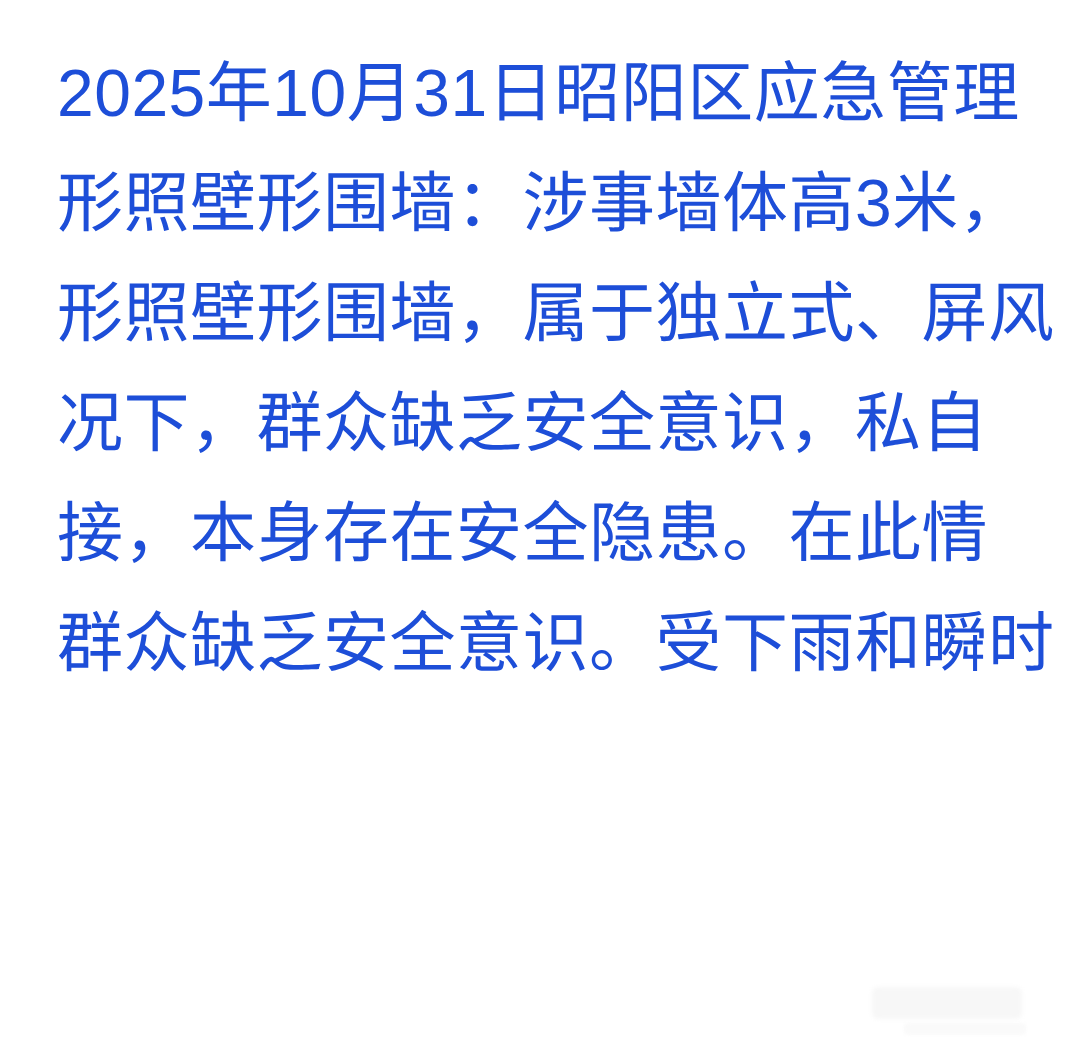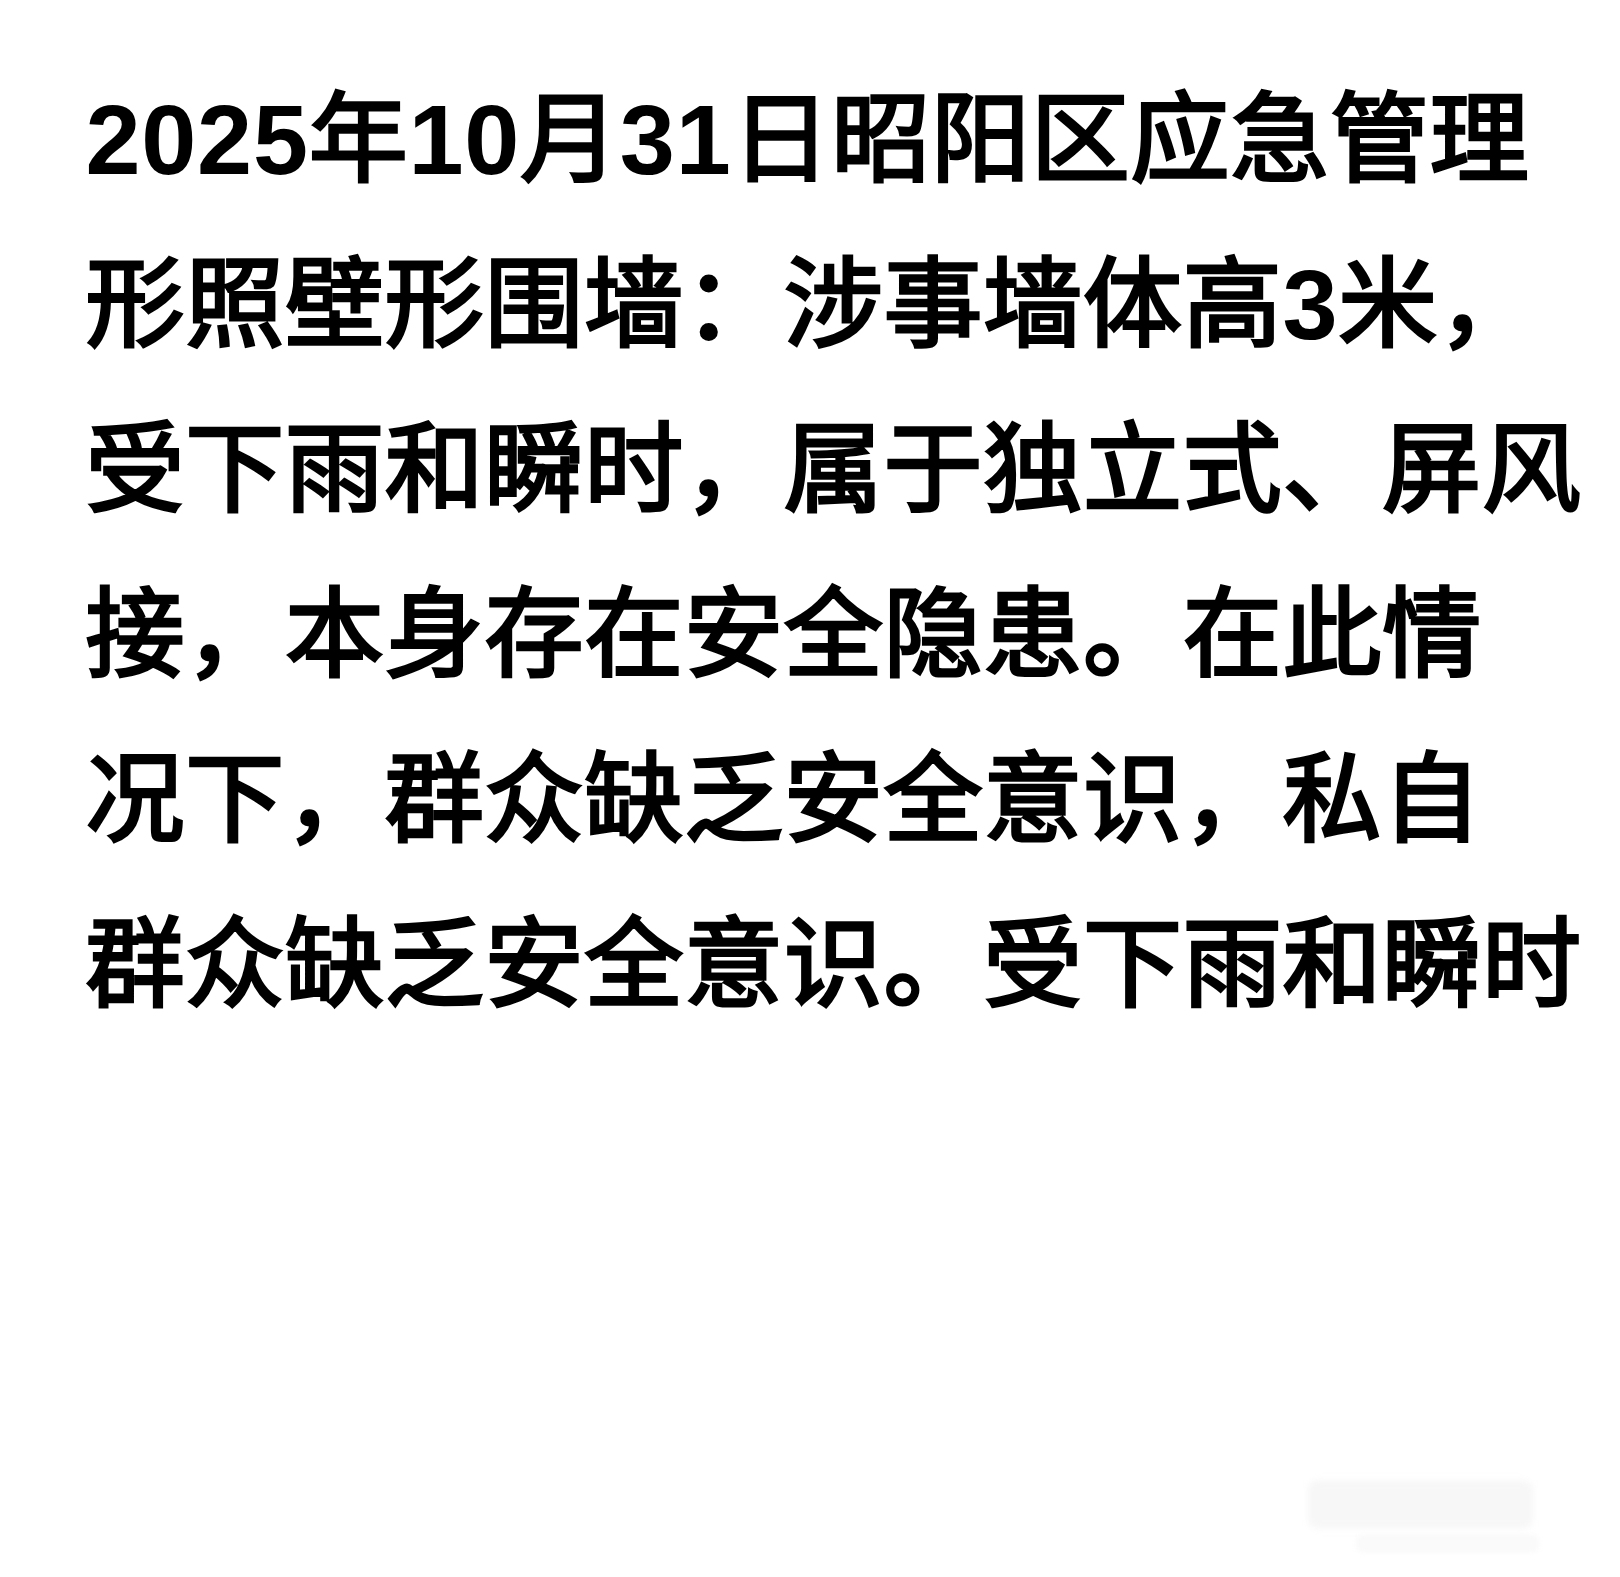--- a/index.html
+++ b/index.html
@@ -12,24 +12,24 @@
     background: #ffffff;
     overflow: hidden;
     position: relative;
     font-family: "Liberation Sans", sans-serif;
   }
   .article {
     position: absolute;
     top: 38px;
     left: 57px;
     right: 40px;
-    color: #000000;
+    color: #1d4ed8;
     font-size: 66px;
     line-height: 110px;
-    font-weight: 700;
+    font-weight: 400;
     letter-spacing: 0.5px;
     white-space: nowrap;
   }
   .article .line {
     height: 110px;
   }
   
   .watermark {
     position: absolute;
     right: 38px;
@@ -59,22 +59,22 @@
     border-radius: 4px;
     filter: blur(1.5px);
   }
 </style>
 </head>
 <body>
 
 <div class="article">
   <div class="line">2025年10月31日昭阳区应急管理</div>
   <div class="line">形照壁形围墙：涉事墙体高3米，</div>
-  <div class="line">受下雨和瞬时，属于独立式、屏风</div>
+  <div class="line">形照壁形围墙，属于独立式、屏风</div>
+  <div class="line">况下，群众缺乏安全意识，私自</div>
   <div class="line">接，本身存在安全隐患。在此情</div>
-  <div class="line">况下，群众缺乏安全意识，私自</div>
   <div class="line">群众缺乏安全意识。受下雨和瞬时</div>
 </div>
 
 <div class="watermark">
   <div class="wm-row-1"></div>
   <div class="wm-row-2"></div>
 </div>
 
 </body></html>

